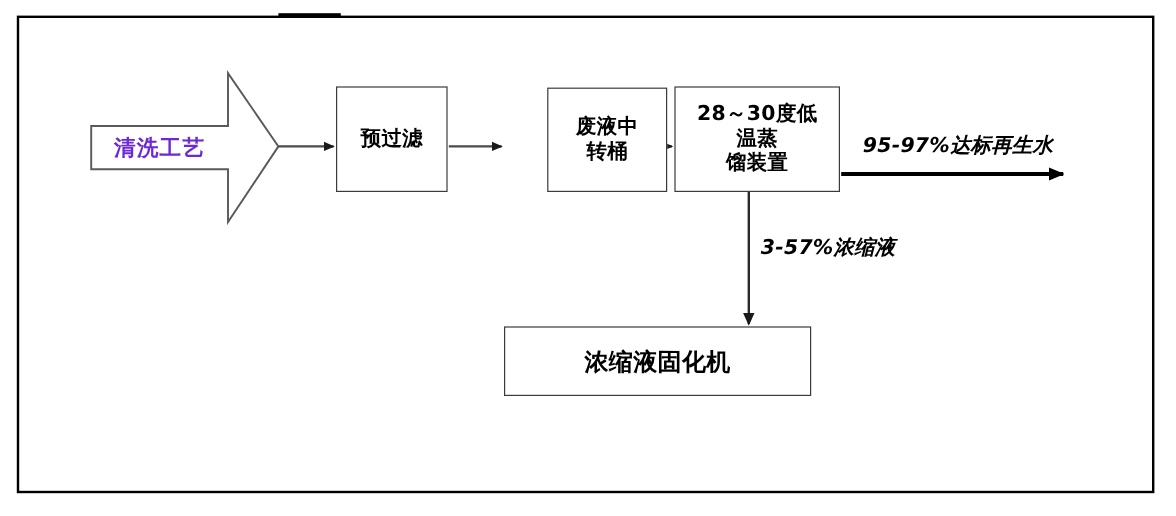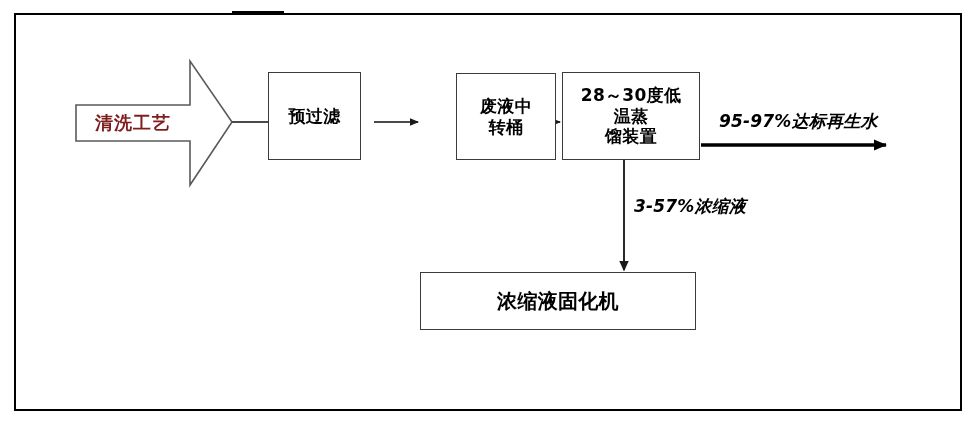--- a/index.html
+++ b/index.html
@@ -53,49 +53,49 @@
     display: flex;
     align-items: center;
     justify-content: center;
     text-align: center;
     color: #000000;
     line-height: 1.22;
     font-weight: 700;
     letter-spacing: 0.3px;
   }
   #node-prefilter {
-    left: 268px; top: 72px; width: 93px; height: 88px;
+    left: 280px; top: 72px; width: 93px; height: 88px;
     font-size: 17px;
   }
   #node-tank {
     left: 420px; top: 73px; width: 100px; height: 87px;
     font-size: 17px;
     margin-left: 36px;
   }
   #node-distiller {
     left: 562px; top: 72px; width: 138px; height: 88px;
     font-size: 17px;
     padding: 0 16px;
   }
   #node-solidifier {
-    left: 420px; top: 272px; width: 276px; height: 58px;
+    left: 420px; top: 272px; width: 256px; height: 58px;
     font-size: 20px;
   }
   #node-process-label {
     position: absolute;
     left: 74px;
     top: 107px;
     width: 118px;
     height: 32px;
     display: flex;
     align-items: center;
     justify-content: center;
     font-size: 18px;
     font-weight: 700;
-    color: #7f1d1d;
+    color: #6d28d9;
     letter-spacing: 1px;
   }
   
   .edge-label {
     position: absolute;
     font-size: 17px;
     font-weight: 700;
     color: #000000;
     white-space: nowrap;
     letter-spacing: 0.2px;

